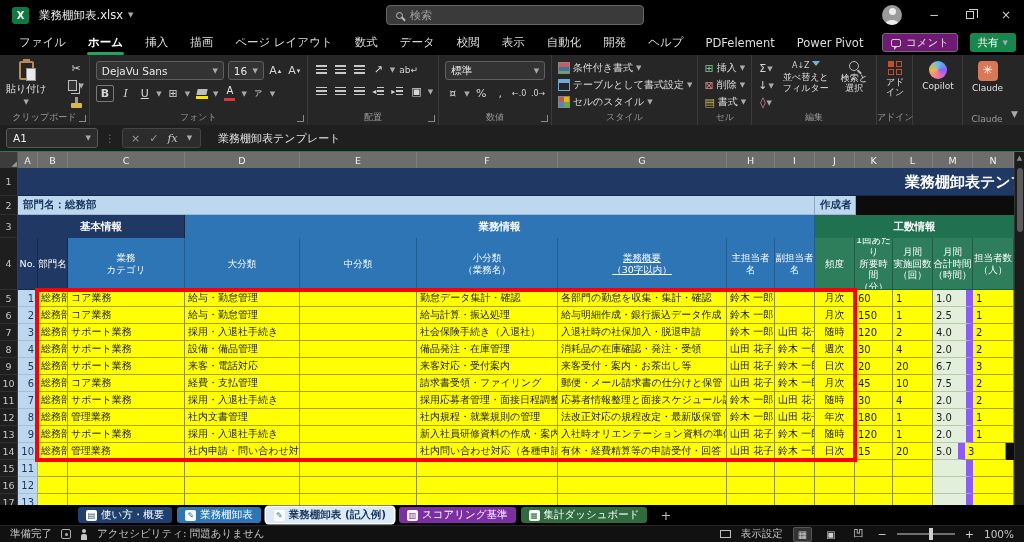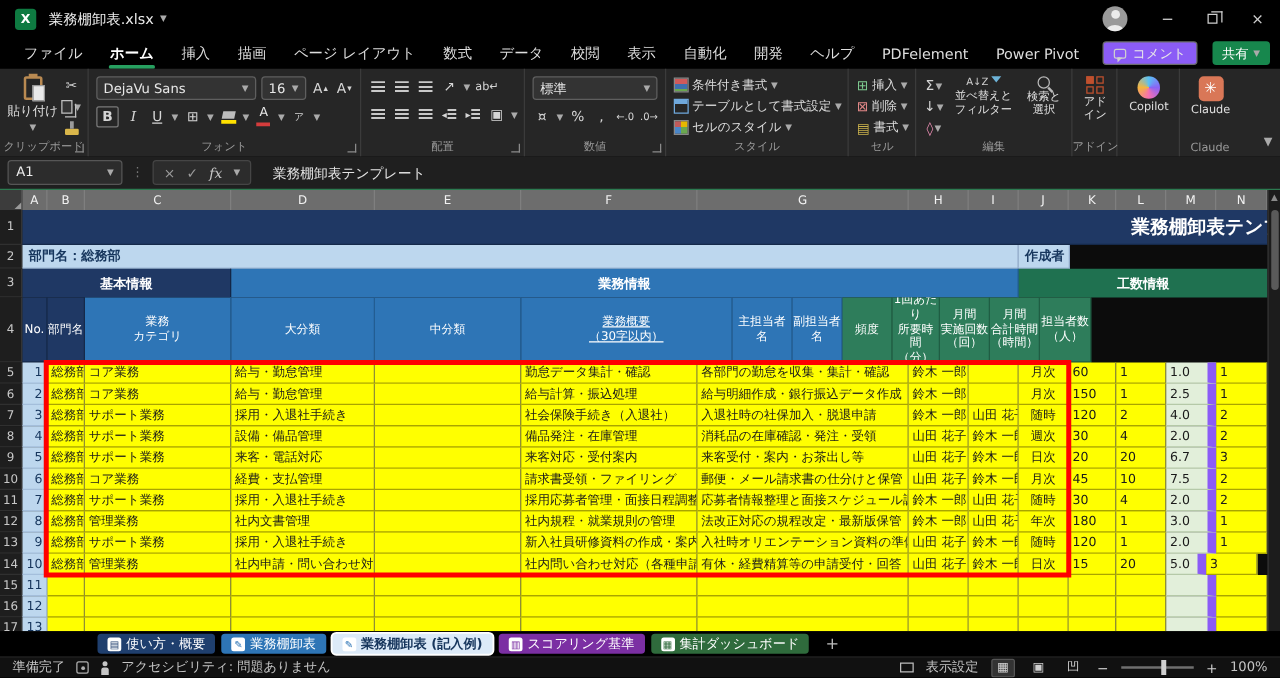--- a/index.html
+++ b/index.html
@@ -17,33 +17,33 @@
 .avatar-ic{width:20px;height:20px;border-radius:50%;background:#9a9a9a;position:relative;overflow:hidden;margin-right:14px}
 .avatar-ic::before{content:"";position:absolute;top:3px;left:6.5px;width:7px;height:7px;border-radius:50%;background:#ececec}
 .avatar-ic::after{content:"";position:absolute;bottom:-5px;left:3px;width:14px;height:10px;border-radius:50%;background:#ececec}
 .restore-ic{width:8px;height:8px;border:1px solid #cfcfcf;position:relative;background:#000}
 .restore-ic::before{content:"";position:absolute;top:-3px;left:2px;width:8px;height:8px;border-top:1px solid #cfcfcf;border-right:1px solid #cfcfcf}
 
 .menubar{height:25px;background:#000;display:flex;align-items:center;padding-left:8px;color:#dedede;font-size:11.5px}
 .mtab{padding:4px 11px;position:relative;white-space:nowrap}
 .mtab.active{color:#fff;font-weight:bold}
 .mtab.active::after{content:"";position:absolute;left:10px;right:10px;bottom:-1px;height:3px;background:#27a060;border-radius:2px}
-.comment-btn{position:absolute;top:33px;right:66px;height:19px;border:1px solid #6d6d6d;border-radius:3px;display:flex;align-items:center;gap:5px;padding:0 8px;color:#e8e8e8;font-size:10.5px;background:#8b5cf6;z-index:30}
+.comment-btn{position:absolute;top:33px;right:66px;height:19px;border:1px solid #6d6d6d;border-radius:3px;display:flex;align-items:center;gap:5px;padding:0 8px;color:#e8e8e8;font-size:10.5px;background:#701a75;z-index:30}
 .bubble-ic{width:10px;height:8px;border:1px solid #cfcfcf;border-radius:2px;position:relative;display:inline-block}
 .bubble-ic::after{content:"";position:absolute;left:2px;bottom:-4px;border:2px solid transparent;border-top-color:#cfcfcf;border-left-color:#cfcfcf}
 .share-btn{position:absolute;top:33px;right:8px;height:19px;border-radius:3px;display:flex;align-items:center;gap:4px;padding:0 8px;color:#fff;font-size:10.5px;background:#17874d;z-index:30}
 
 .ribbon{height:70px;background:#262626;display:flex;color:#ddd;position:relative}
 .rg{position:relative;border-right:1px solid #3b3b3b;padding:6px 5px 15px 6px;flex-shrink:0}
 .glabel{position:absolute;bottom:1px;left:0;right:0;text-align:center;font-size:9px;color:#9a9a9a;white-space:nowrap}
 .launch{position:absolute;right:3px;bottom:3px;width:7px;height:7px;border-right:1px solid #8a8a8a;border-bottom:1px solid #8a8a8a}
 .rrow{display:flex;align-items:center;gap:4px;margin-bottom:5px}
 .dbox{background:#333;border:1px solid #5f5f5f;border-radius:3px;height:19px;display:flex;align-items:center;justify-content:space-between;padding:0 5px;font-size:10.5px;color:#e8e8e8}
 .sb{min-width:15px;height:17px;display:inline-flex;align-items:center;justify-content:center;font-size:11px;color:#d5d5d5;gap:1px}
-.paste{display:flex;flex-direction:column;align-items:center;font-size:10px;color:#e0e0e0;margin-right:3px;gap:2px}
+.paste{display:flex;flex-direction:column;align-items:center;font-size:10px;color:#e0e0e0;margin-right:22px;gap:2px}
 .minicol{display:flex;flex-direction:column;gap:2px;justify-content:center}
 .clip-ic{width:15px;height:19px;border:2px solid #b98a52;border-radius:2px;background:#262626;position:relative}
 .clip-ic::before{content:"";position:absolute;top:-4px;left:2px;width:7px;height:3px;background:#b98a52}
 .clip-ic::after{content:"";position:absolute;right:-4px;bottom:-3px;width:8px;height:11px;background:#e9e9e9;border:1px solid #999}
 .copy-ic{width:9px;height:11px;border:1px solid #c0c0c0;position:relative;background:#333;display:inline-block}
 .copy-ic::after{content:"";position:absolute;left:2px;top:2px;width:8px;height:10px;border-right:1px solid #c0c0c0;border-bottom:1px solid #c0c0c0}
 .brush-ic{width:11px;height:5px;background:#d9b64a;border-radius:1px;position:relative;display:inline-block;margin-top:6px}
 .brush-ic::before{content:"";position:absolute;top:-6px;left:4px;width:3px;height:6px;background:#9a9a9a}
 .bi{font-weight:bold;border:1px solid #7a7a7a;border-radius:2px;padding:0 4px}
 .it{font-style:italic;font-family:"DejaVu Serif",serif}
@@ -123,20 +123,24 @@
 </style>
 </head>
 <body>
 
 <div class="titlebar">
   <div class="excel-ic">X</div>
   <div class="fname">
     <span>業務棚卸表.xlsx</span>
     <span class="cv">▼</span>
   </div>
+  <div class="search">
+    <span class="mag-ic"></span>
+    <span>検索</span>
+  </div>
   <div class="winc">
     <span class="avatar-ic"></span>
     <span class="winbtn">−</span>
     <span class="winbtn">
         <span class="restore-ic"></span>
       </span>
     <span class="winbtn">×</span>
   </div>
 </div>
 
@@ -419,20 +423,22 @@
       <span class="sec secgreen" style="width:199px">工数情報</span>
     </div>
   <div class="srow" style="height: 52px;">
         <span class="rh">4</span>
         <span class="h4 navy4" style="width: 20px;">No.</span>
         <span class="h4 navy4" style="width: 30px;">部門名</span>
         <span class="h4 blue4" style="width: 117px;">業務
 カテゴリ</span>
         <span class="h4 blue4" style="width: 115px;">大分類</span>
         <span class="h4 blue4" style="width: 117px;">中分類</span>
+        <span class="h4 blue4" style="width: 141px;">小分類
+（業務名）</span>
         <span class="h4 blue4" style="width: 169px; text-decoration: underline;">業務概要
 （30字以内）</span>
         <span class="h4 blue4" style="width: 48px;">主担当者名</span>
         <span class="h4 blue4" style="width: 40px;">副担当者名</span>
         <span class="h4 green4" style="width: 40px;">頻度</span>
         <span class="h4 green4" style="width: 38px;">1回あたり
 所要時間
 （分）</span>
         <span class="h4 green4" style="width: 40px;">月間
 実施回数

